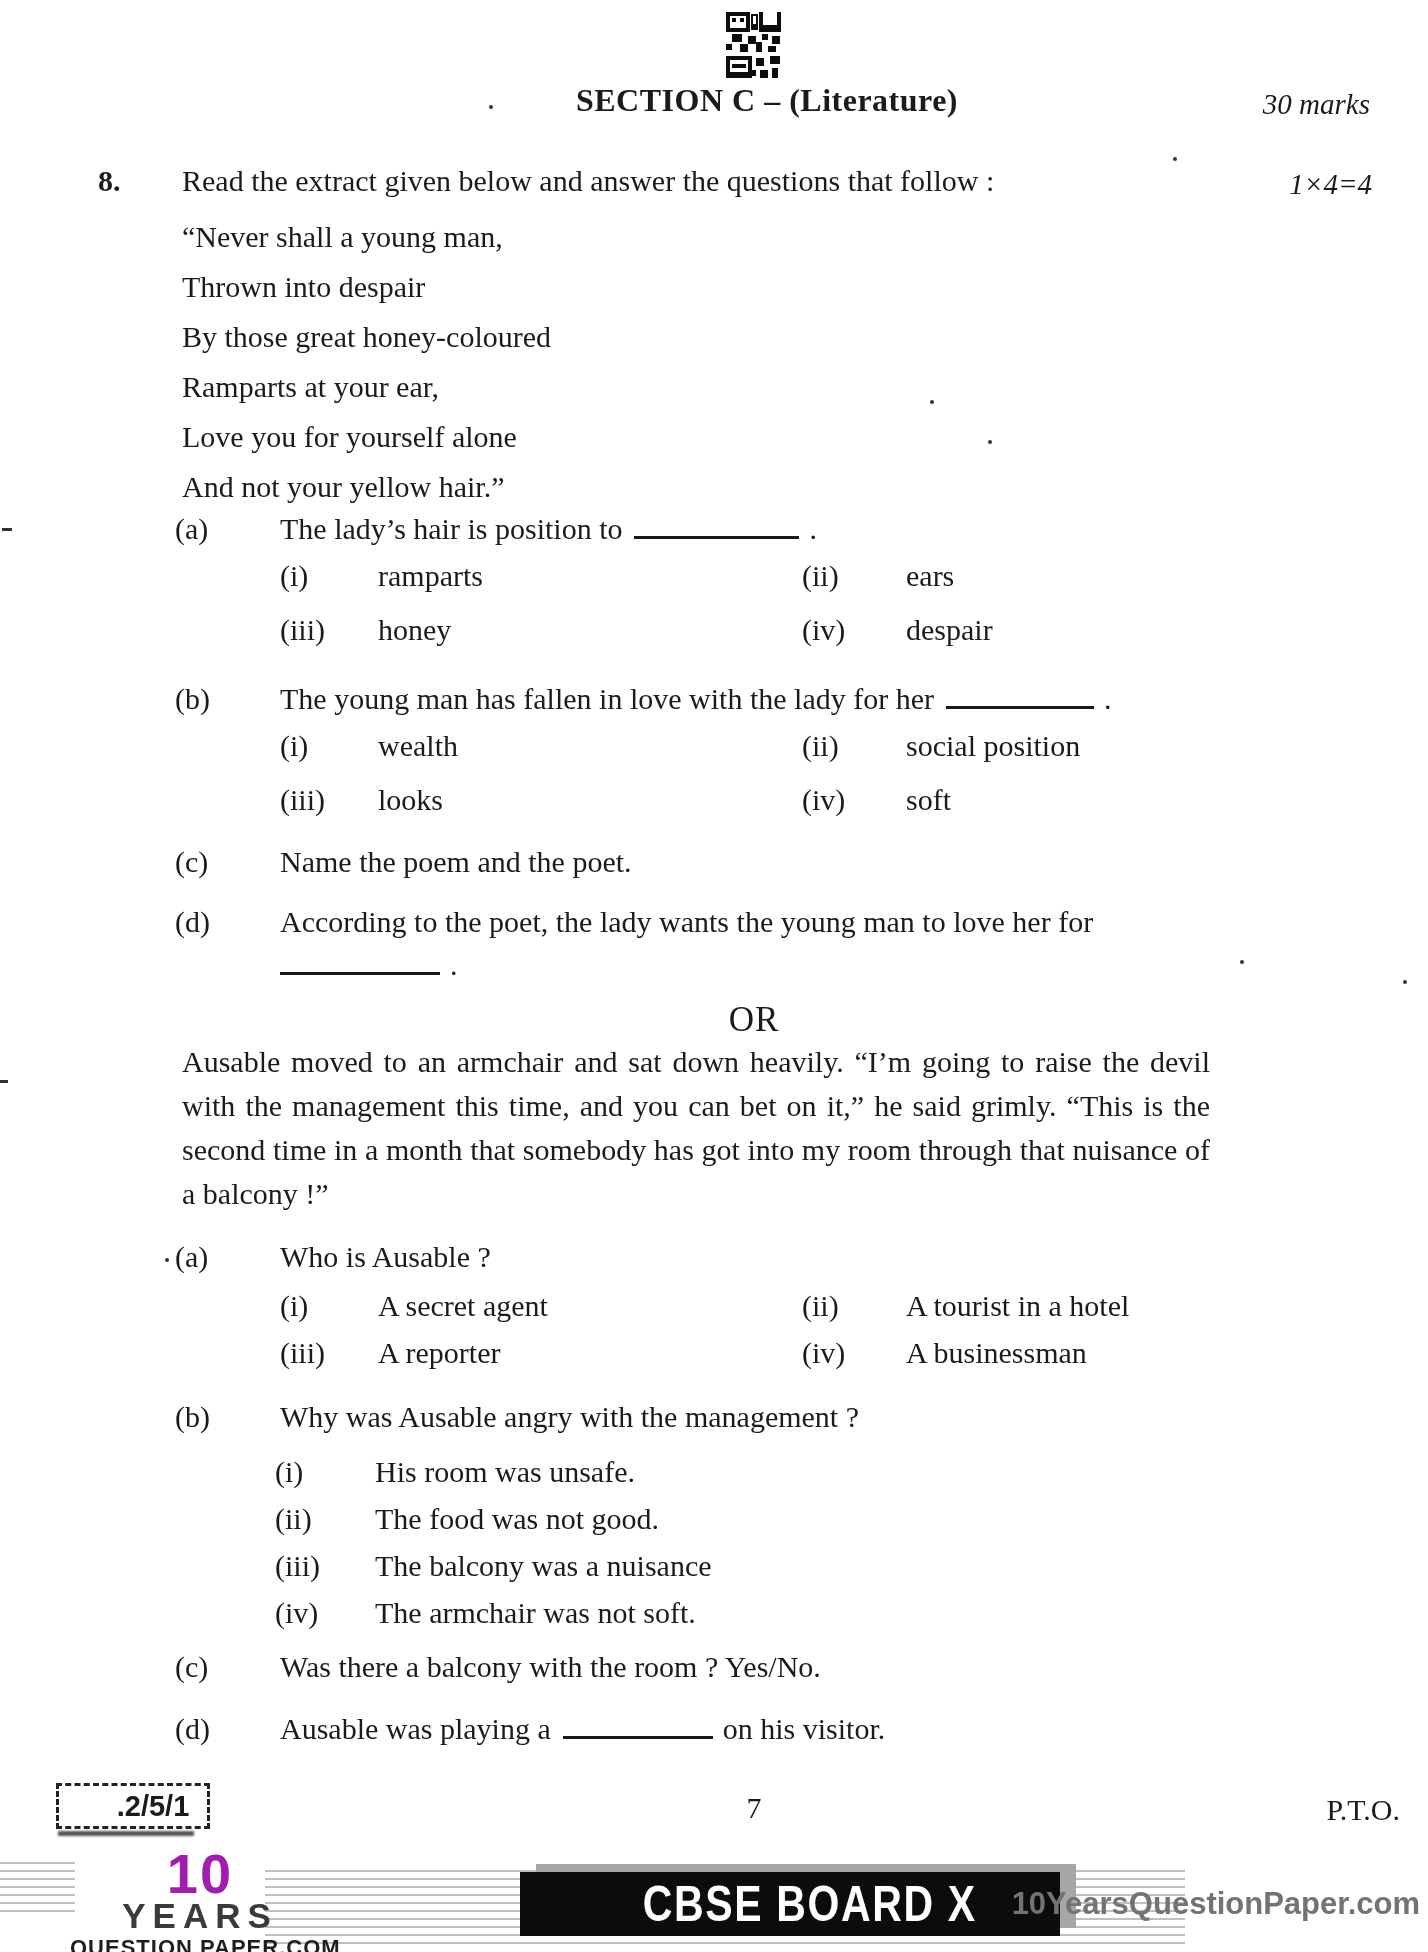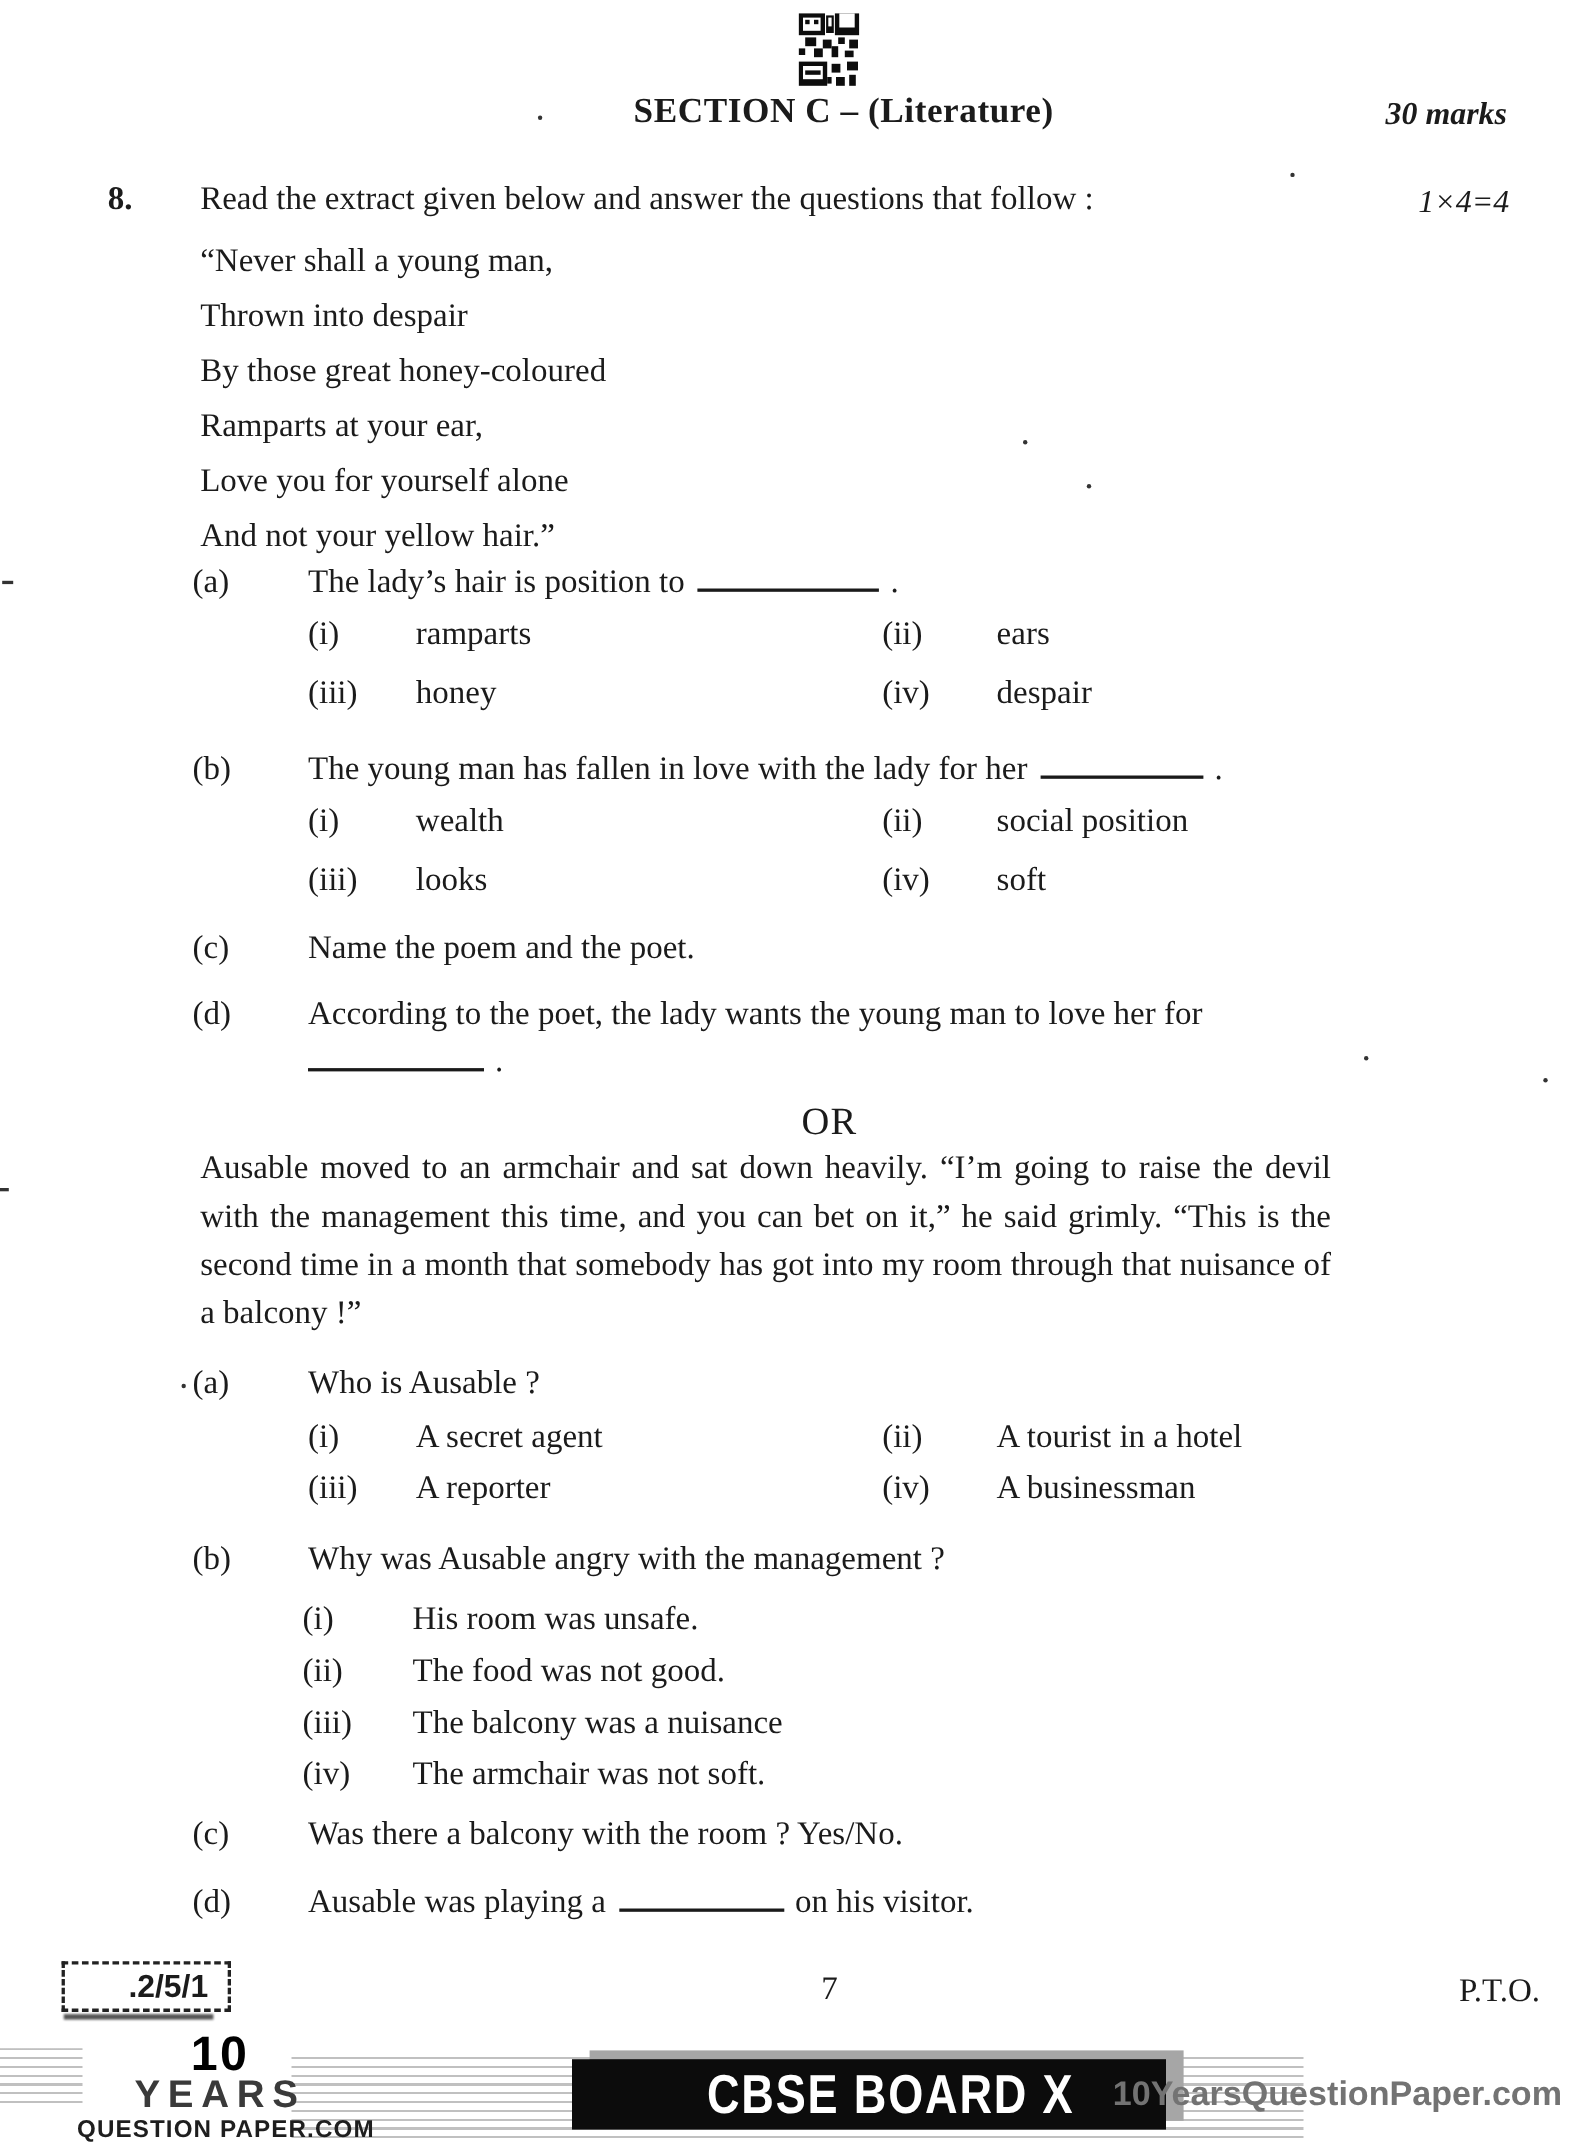--- a/index.html
+++ b/index.html
@@ -6,21 +6,21 @@
   body{
     width:1428px;height:1952px;position:relative;background:#ffffff;
     font-family:"Liberation Serif","DejaVu Serif",serif;
     color:#1b1b1b;overflow:hidden;
   }
   .abs{position:absolute;padding-left:40px;}
   
   .qr{left:686px;top:12px;width:58px;height:68px;}
   .section-title{left:0;top:82px;width:100%;text-align:center;text-indent:26px;
     font-size:32px;font-weight:bold;letter-spacing:.5px;}
-  .section-marks{top:88px;right:58px;font-size:29px;font-style:italic;font-weight:bold;}
+  .section-marks{top:88px;right:58px;font-size:29px;font-style:italic;font-weight:normal;}
   
   .qrow{left:58px;top:164px;width:1320px;display:flex;align-items:flex-start;font-size:30px;}
   .qnum{width:84px;font-weight:bold;flex:none;}
   .qprompt{flex:1;}
   .qmarks{top:168px;right:56px;font-size:29px;font-style:italic;}
   .poem{left:142px;top:212px;font-size:30px;line-height:50px;}
   .sub{left:135px;display:flex;font-size:30px;width:1240px;}
   .sub .lab{width:105px;flex:none;}
   .sub .txt{flex:1;}
   .opts2{left:240px;display:grid;grid-template-columns:98px 424px 104px auto;
@@ -40,21 +40,21 @@
     font-family:"Liberation Sans","DejaVu Sans",sans-serif;font-size:29px;font-weight:bold;}
   .smudge{left:58px;top:1831px;width:96px;height:5px;background:#555;filter:blur(1px);}
   .page-num{left:0;top:1791px;width:100%;text-align:center;font-size:30px;}
   .pto{top:1793px;right:28px;font-size:30px;}
   
   .stripes{background:repeating-linear-gradient(to bottom,#c0c0c0 0 2px,#ffffff 2px 8px);}
   .stripe-left{left:0;top:1862px;width:35px;height:52px;}
   .stripe-mid{left:265px;top:1870px;width:880px;height:76px;}
   .logo{left:30px;top:1846px;width:260px;text-align:center;
     font-family:"Liberation Sans","DejaVu Sans",sans-serif;line-height:1;}
-  .logo-10{font-size:44px;font-weight:bold;color:#000000;letter-spacing:2px;}
+  .logo-10{font-size:56px;font-weight:bold;color:#a21caf;letter-spacing:2px;}
   .logo-years{font-size:35px;font-weight:bold;color:#3a3a3a;letter-spacing:7px;margin-top:-4px;}
   .logo-site{font-size:22px;font-weight:bold;color:#1e1e1e;letter-spacing:1px;margin-top:4px;white-space:nowrap;}
   .cbse-box{left:520px;top:1872px;width:500px;height:64px;background:#0c0c0c;
     box-shadow:16px -8px 0 #a6a6a6;display:flex;align-items:center;justify-content:center;}
   .cbse-text{color:#ffffff;font-family:"Liberation Sans","DejaVu Sans",sans-serif;
     font-weight:bold;font-size:50px;letter-spacing:2px;transform:scaleX(.82);white-space:nowrap;}
   .site-link{top:1886px;right:8px;font-family:"Liberation Sans","DejaVu Sans",sans-serif;
     font-size:31px;font-weight:bold;color:#737373;}
   .speck{position:absolute;background:#333;border-radius:50%;}
 </style>

